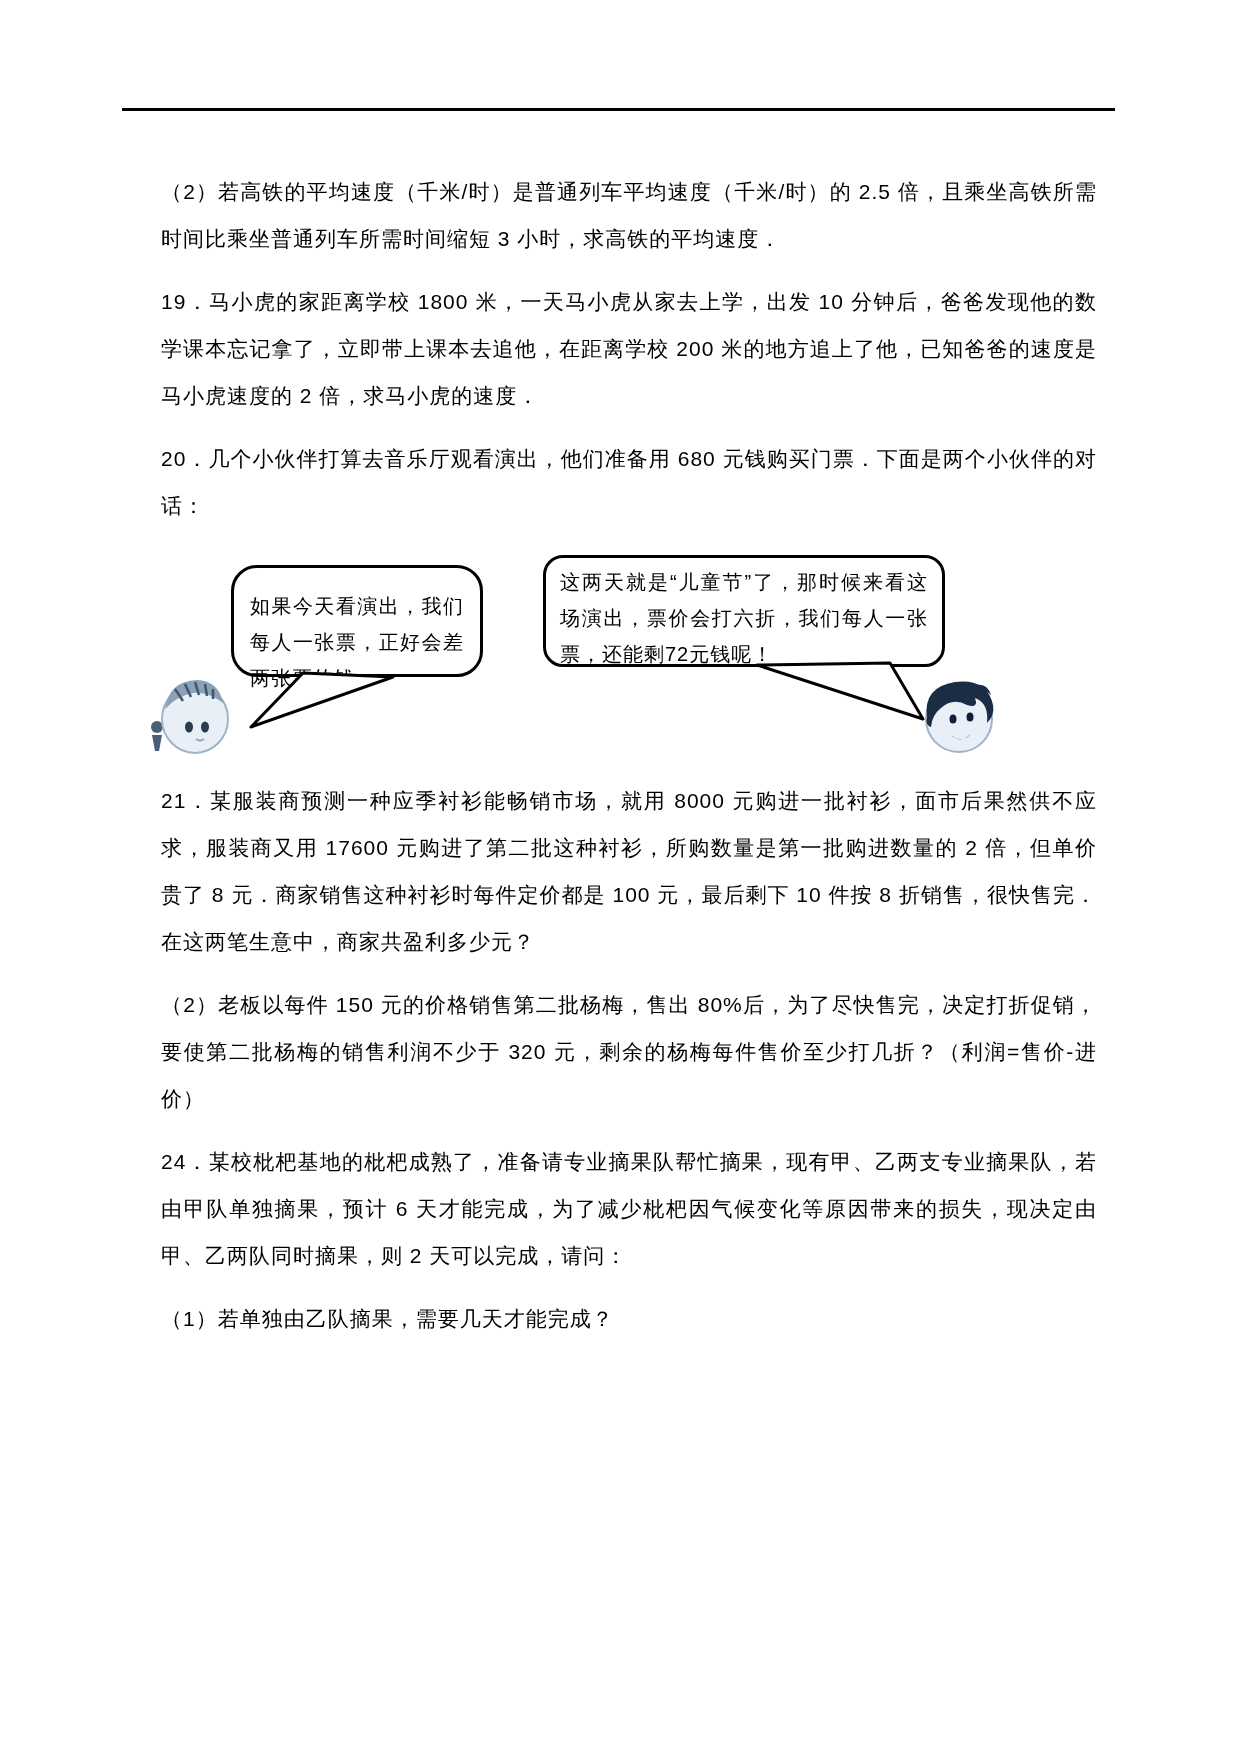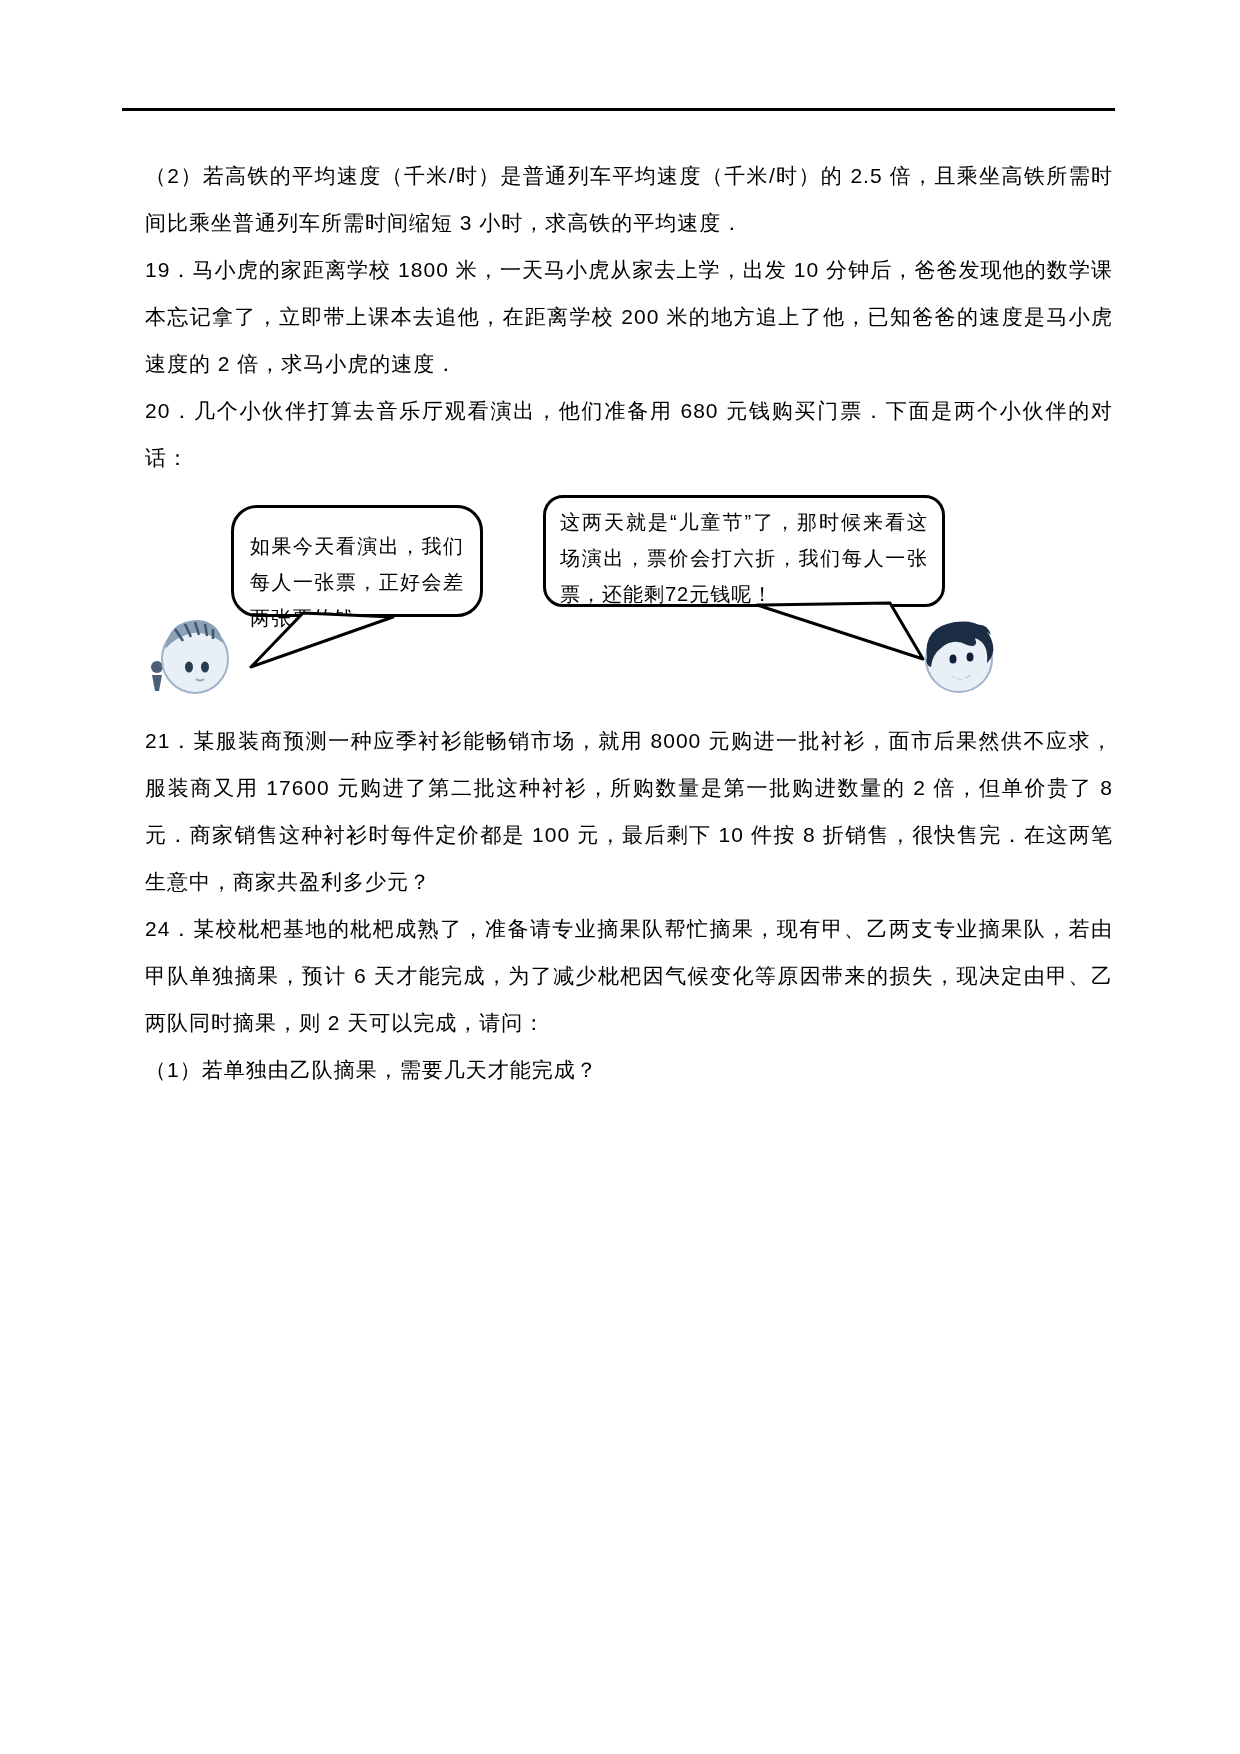--- a/index.html
+++ b/index.html
@@ -20,21 +20,21 @@
     height: 3px;
     background: #000000;
   }
   .content {
     position: absolute;
     left: 145px;
     top: 152px;
     width: 968px;
   }
   .para {
-    margin: 0;
+    margin: 16px;
     font-size: 21px;
     line-height: 47px;
     letter-spacing: 1px;
     text-align: justify;
     text-justify: inter-ideograph;
     color: #000000;
   }
   .dialog-figure {
     position: relative;
     height: 216px;
@@ -134,17 +134,18 @@
 
         <ellipse cx="36" cy="44" rx="3.5" ry="4.5" fill="#10203a"></ellipse>
         <ellipse cx="53" cy="42" rx="3.5" ry="4.5" fill="#10203a"></ellipse>
 
         <path d="M34 60 Q43 69 54 59 Q50 64 43 64 Q37 64 34 60 Z" fill="#2c415c"></path>
       </svg>
 
     </div>
 
     <p class="para">21．某服装商预测一种应季衬衫能畅销市场，就用 8000 元购进一批衬衫，面市后果然供不应求，服装商又用 17600 元购进了第二批这种衬衫，所购数量是第一批购进数量的 2 倍，但单价贵了 8 元．商家销售这种衬衫时每件定价都是 100 元，最后剩下 10 件按 8 折销售，很快售完．在这两笔生意中，商家共盈利多少元？</p>
+    <p class="para">（2）老板以每件 150 元的价格销售第二批杨梅，售出 80%后，为了尽快售完，决定打折促销，要使第二批杨梅的销售利润不少于 320 元，剩余的杨梅每件售价至少打几折？（利润=售价-进价）</p>
     <p class="para">24．某校枇杷基地的枇杷成熟了，准备请专业摘果队帮忙摘果，现有甲、乙两支专业摘果队，若由甲队单独摘果，预计 6 天才能完成，为了减少枇杷因气候变化等原因带来的损失，现决定由甲、乙两队同时摘果，则 2 天可以完成，请问：</p>
     <p class="para">（1）若单独由乙队摘果，需要几天才能完成？</p>
 
   </div>
 </div>
 
 </body></html>

